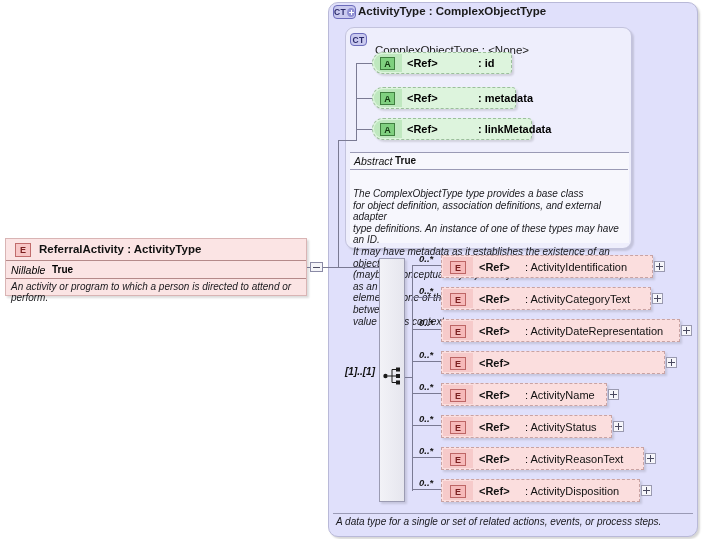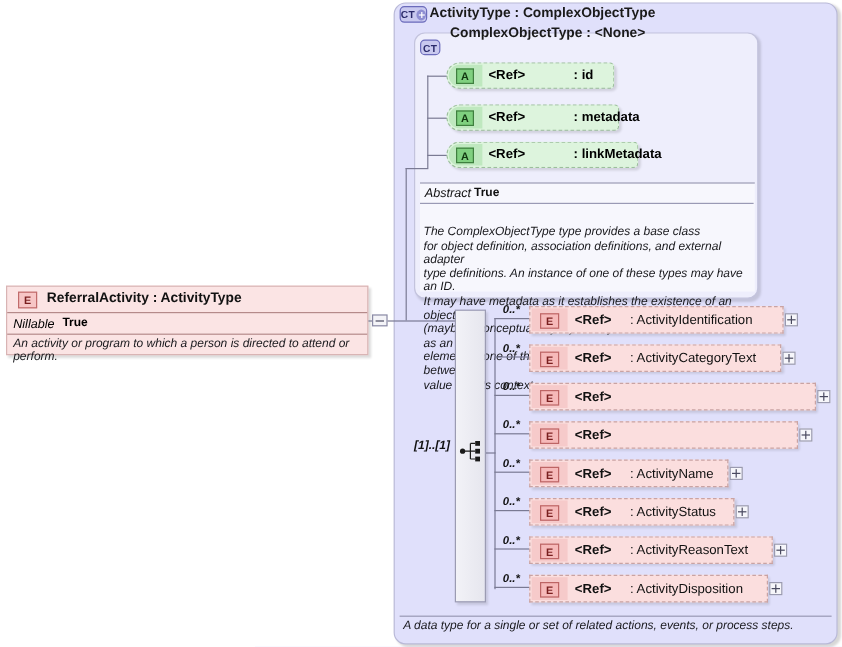--- a/index.html
+++ b/index.html
@@ -59,22 +59,22 @@
   
   #inner-panel{
     left:345px;top:27px;width:287px;height:222px;
     background:#eeeefc;
     border:1px solid #c3c3dd;
     border-radius:9px;
     box-shadow:2px 2px 2px rgba(0,0,0,.13);
     box-sizing:border-box;
   }
   #inner-title{
-    left:375px;top:22px;
-    font-size:11.5px;font-weight:bold;color:#1a1a1a;
+    left:375px;top:44px;
+    font-size:11.5px;font-weight:normal;color:#1a1a1a;
     white-space:nowrap;
   }
   #ct-badge{
     left:350px;top:33px;width:17px;height:13px;position:absolute;
   }
 
   
   .attr-row{
     height:22px;
     background:#ddf4dd;
@@ -329,20 +329,21 @@
     <div class="el-name">: ActivityCategoryText</div>
   </div>
   <div class="abs expand" style="left:652px;top:293px;"></div>
 
   <div class="abs line" style="left:412px;top:329px;width:29px;height:1px;"></div>
   <div class="abs occ" style="left:419px;top:317px;">0..*</div>
   <div class="abs el-row" style="left:441px;top:319px;width:239px;">
     <div class="el-inner"></div>
     <div class="e-badge">E</div>
     <div class="el-ref">&lt;Ref&gt;</div>
+    <div class="el-name">: ActivityDateRepresentation</div>
   </div>
   <div class="abs expand" style="left:681px;top:325px;"></div>
 
   <div class="abs line" style="left:412px;top:361px;width:29px;height:1px;"></div>
   <div class="abs occ" style="left:419px;top:349px;">0..*</div>
   <div class="abs el-row" style="left:441px;top:351px;width:224px;">
     <div class="el-inner"></div>
     <div class="e-badge">E</div>
     <div class="el-ref">&lt;Ref&gt;</div>
   </div>

